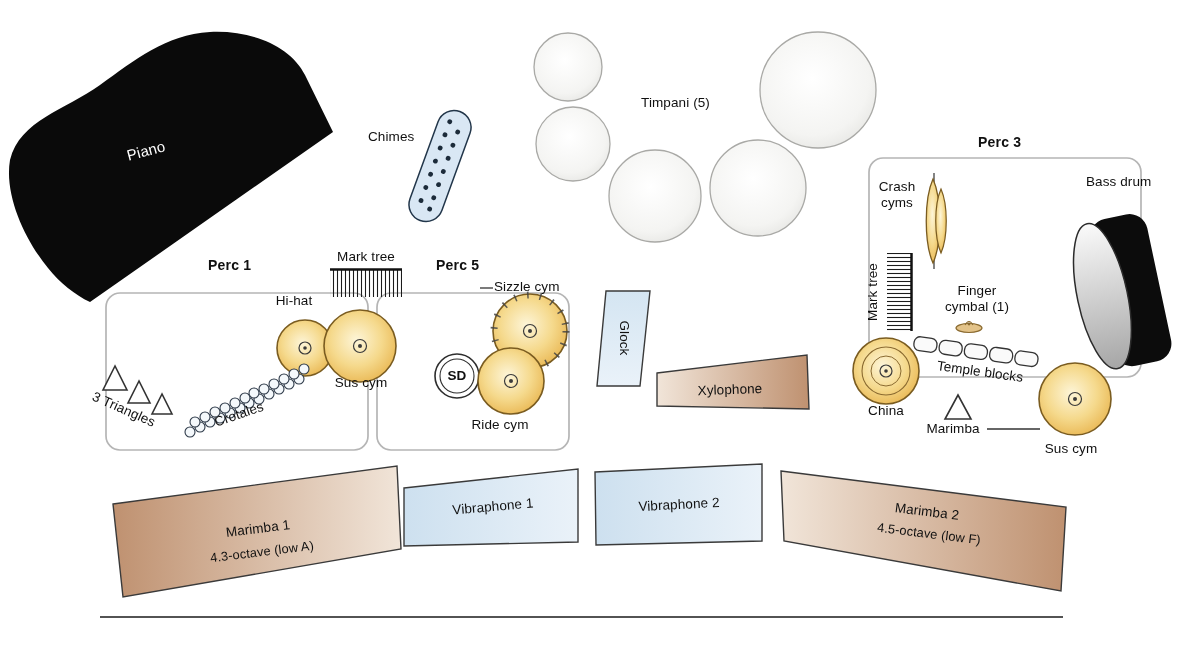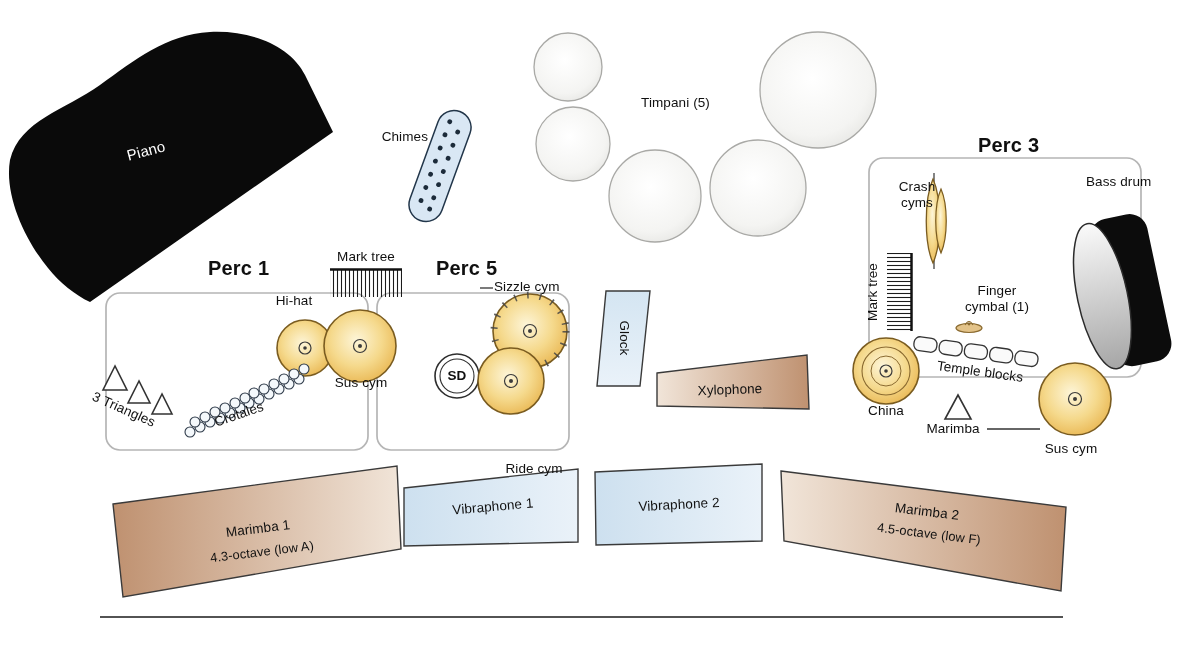--- a/index.html
+++ b/index.html
@@ -2,23 +2,23 @@
 <html><head>
 <meta charset="utf-8">
 <style>
   html,body{margin:0;padding:0;background:#fff;}
   #stage{position:relative;width:1200px;height:670px;background:#fff;overflow:hidden;
          font-family:"Liberation Sans", sans-serif;}
   #shapes{position:absolute;left:0;top:0;}
   .lbl{position:absolute;font-size:13.5px;color:#101010;line-height:1.18;
        letter-spacing:.1px;white-space:nowrap;}
   .c{text-align:center;}
-  .r{text-align:right;}
-  .hdr{font-weight:bold;font-size:20px;letter-spacing:.2px;}
-  .wrap{white-space:normal;margin-left:20px;}
+  .r{text-align:left;}
+  .hdr{font-weight:bold;font-size:14px;letter-spacing:.2px;}
+  .wrap{white-space:normal;}
   .sm{font-size:12.8px;}
   .big{font-weight:bold;font-size:16.5px;}
   .white{color:#ffffff;}
 </style>
 </head>
 <body>
 
 <div id="stage">
 
 <svg id="shapes" width="1200" height="670" viewBox="0 0 1200 670">
@@ -238,21 +238,21 @@
 <div class="lbl c" style="left:325px;top:375px;width:72px;">Sus cym</div>
 
 <div class="lbl" style="left:93px;top:388px;transform:rotate(24deg);transform-origin:left center;">3 Triangles</div>
 
 <div class="lbl" style="left:215px;top:415px;transform:rotate(-19deg);transform-origin:left center;">Crotales</div>
 
 <div class="lbl" style="left:494px;top:279px;">Sizzle cym</div>
 
 <div class="lbl c" style="left:445px;top:368px;width:24px;font-weight:bold;">SD</div>
 
-<div class="lbl c" style="left:497px;top:417px;width:74px;margin-top:44px;">Ride cym</div>
+<div class="lbl c" style="left:463px;top:417px;width:74px;">Ride cym</div>
 
 <div class="lbl c" style="left:584px;top:330px;width:80px;transform:rotate(90deg);">Glock</div>
 
 <div class="lbl c" style="left:682px;top:382px;width:96px;transform:rotate(-2deg);">Xylophone</div>
 
 <div class="lbl c wrap" style="left:873px;top:179px;width:48px;">Crash cyms</div>
 
 <div class="lbl c" style="left:833px;top:284px;width:80px;transform:rotate(-90deg);">Mark tree</div>
 
 <div class="lbl c wrap" style="left:938px;top:283px;width:78px;">Finger cymbal (1)</div>

